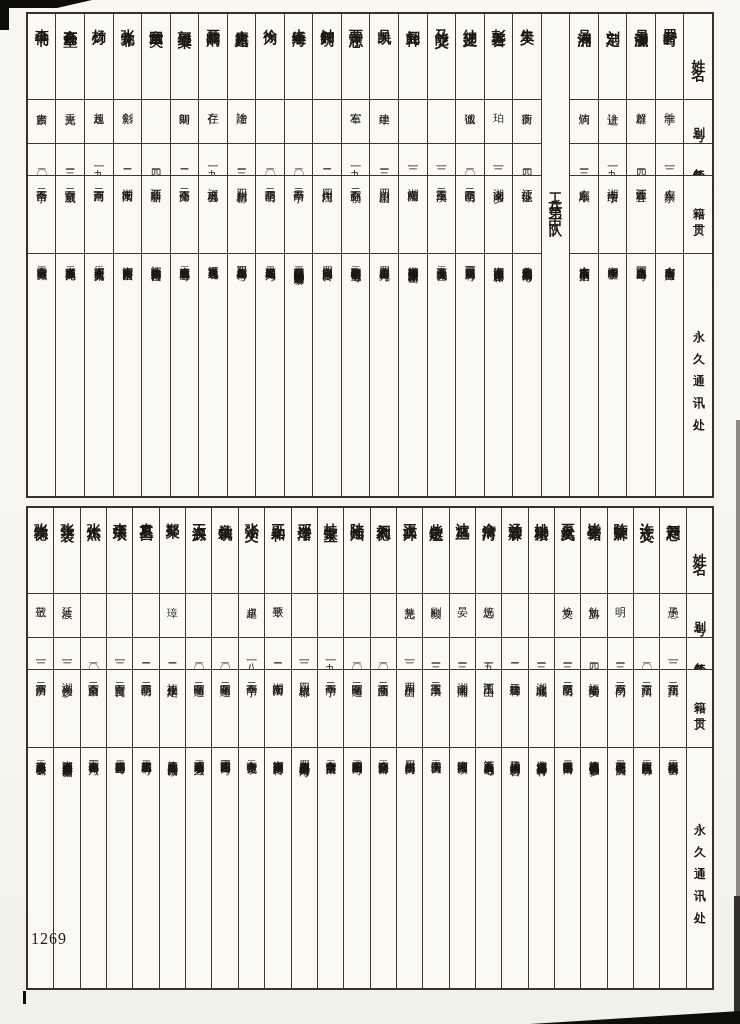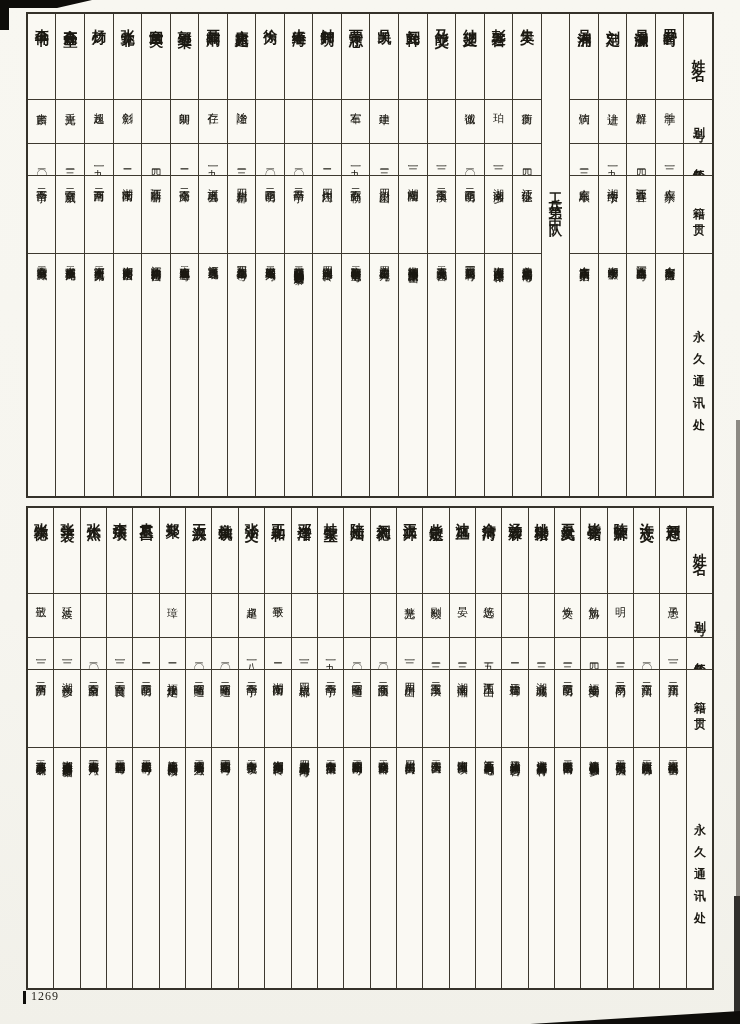--- a/index.html
+++ b/index.html
@@ -44,22 +44,22 @@
   .header-col .row-alias  {justify-content:center;letter-spacing:5px;font-size:12px;}
   .header-col .row-age    {justify-content:center;letter-spacing:2px;font-size:12px;}
   .header-col .row-origin {justify-content:center;letter-spacing:17px;font-size:12px;}
   .header-col .row-address{justify-content:center;letter-spacing:22px;font-size:12px;}
   
   .section-col .section-cell{
     height:100%;border-bottom:none;justify-content:flex-start;
     padding-top:168px;font-size:13.5px;letter-spacing:6px;font-weight:600;
   }
   .page-number{
-    position:absolute;left:31px;top:989px;
-    font-family:"Liberation Serif",serif;font-size:12px;letter-spacing:1px;color:#201d16;
+    position:absolute;left:31px;top:930px;
+    font-family:"Liberation Serif",serif;font-size:16px;letter-spacing:1px;color:#201d16;
   }
   
   .art{position:absolute;background:#0e0d0a;z-index:6;}
   #art-tl  {left:0;top:0;width:92px;height:8px;clip-path:polygon(0 0,100% 0,62% 100%,0 100%);}
   #art-tl2 {left:0;top:0;width:9px;height:30px;}
   #art-br  {right:0;bottom:0;width:210px;height:13px;clip-path:polygon(0 100%,100% 0,100% 100%);}
   #art-br2 {right:0;bottom:8px;width:6px;height:120px;opacity:.85;}
   #art-r   {right:0;top:420px;width:4px;height:480px;background:#34302a;opacity:.55;}
   #art-bl  {left:23px;bottom:20px;width:3px;height:13px;}
 </style>

